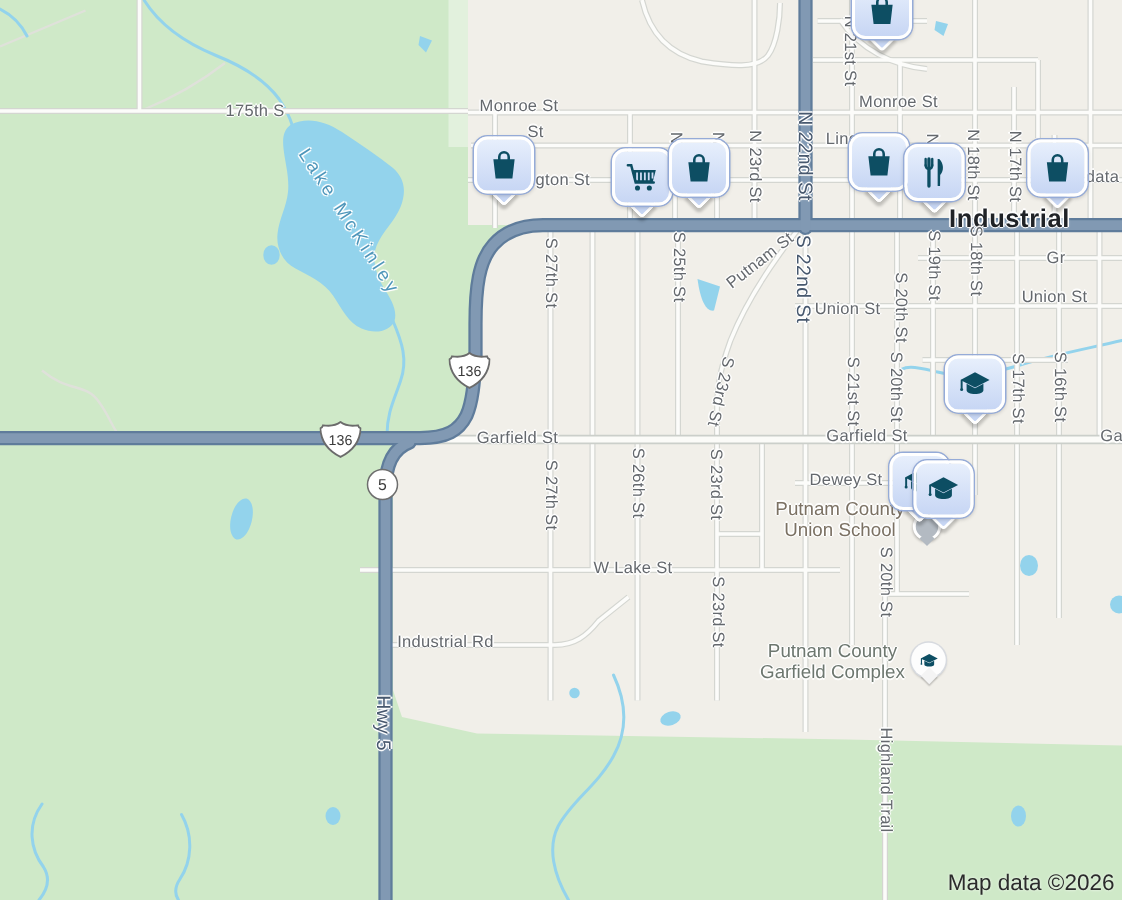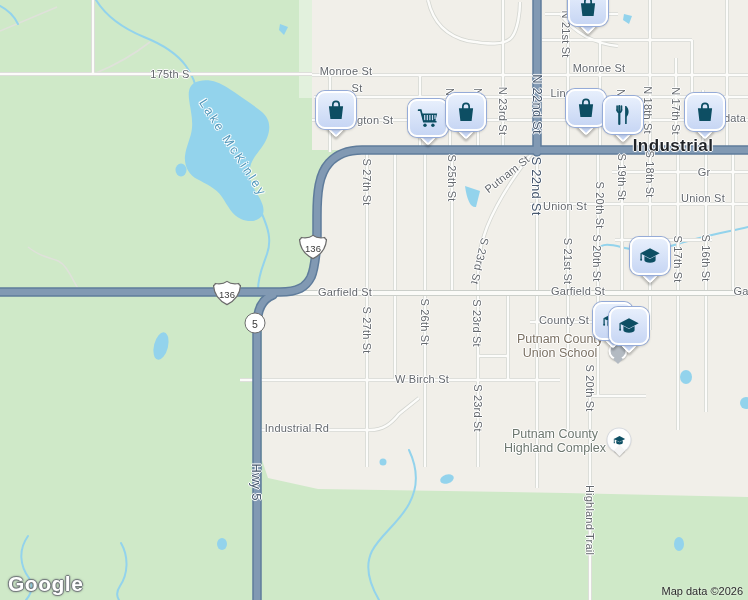--- a/index.html
+++ b/index.html
@@ -45,21 +45,21 @@
       transform:translateX(-50%) rotate(45deg);box-shadow:1px 1px 1px rgba(0,0,0,.2);}
   .poipin svg{position:absolute;left:50%;top:50%;width:14px;height:14px;transform:translate(-50%,-50%);z-index:1;}
   .graypin{position:absolute;z-index:3;width:19px;height:19px;transform:translate(-50%,-50%);
       background:#b3bac2;border:2px solid #fff;border-radius:50%;box-sizing:border-box;
       box-shadow:0 1px 2px rgba(0,0,0,.3);cursor:pointer;}
   .graypin::after{content:"";position:absolute;left:4px;top:12px;width:7px;height:7px;background:#b3bac2;
       transform:rotate(45deg);}
   
   .glogo{position:absolute;z-index:5;left:8px;bottom:4px;font-size:21px;font-weight:700;color:#fff;letter-spacing:.5px;
       text-shadow:0 1px 1px #70757a,1px 0 1px #70757a,-1px 0 1px #70757a,0 -1px 1px #70757a,0 0 3px rgba(80,85,90,.8);}
-  .mapdata{position:absolute;z-index:5;right:5px;bottom:3px;font-size:11px;color:#2b2b2b;
+  .mapdata{position:absolute;z-index:5;right:5px;bottom:3px;font-size:15px;color:#2b2b2b;
       text-shadow:0 0 2px rgba(255,255,255,.85);}
 </style>
 </head>
 <body>
 
 <svg width="0" height="0" style="position:absolute">
   <symbol id="i-bag" viewBox="0 0 24 24">
     <path fill="#0d4e63" fill-rule="evenodd" d="M8 8.2V6.6a4 4 0 0 1 8 0v1.6h3.1L17.6 21H6.4L4.9 8.2H8zm1.7 0h4.6V6.6a2.3 2.3 0 0 0-4.6 0v1.6z"></path>
   </symbol>
   <symbol id="i-cart" viewBox="0 0 24 24">
@@ -215,40 +215,40 @@
   <span class="lbl" style="left:704px;top:172px">Gr</span>
   <span class="lbl v" style="left:600px;top:205px">S 20th St</span>
   <span class="lbl v" style="left:568px;top:261px">S 21st St</span>
   <span class="lbl v" style="left:597px;top:258px">S 20th St</span>
   <span class="lbl v" style="left:678px;top:259px">S 17th St</span>
   <span class="lbl v" style="left:706px;top:258px">S 16th St</span>
   <span class="lbl v diag2" style="left:480px;top:261px">S 23rd St</span>
   <span class="lbl" style="left:345px;top:292px">Garfield St</span>
   <span class="lbl" style="left:578px;top:291px">Garfield St</span>
   <span class="lbl" style="left:743px;top:291px">Gar</span>
-  <span class="lbl" style="left:564px;top:320px">County St</span>
+  <span class="lbl" style="left:564px;top:320px">Dewey St</span>
   <span class="lbl v" style="left:367px;top:330px">S 27th St</span>
   <span class="lbl v" style="left:425px;top:322px">S 26th St</span>
   <span class="lbl v" style="left:477px;top:323px">S 23rd St</span>
-  <span class="lbl" style="left:422px;top:379px">W Birch St</span>
+  <span class="lbl" style="left:422px;top:379px">W Lake St</span>
   <span class="lbl v" style="left:537px;top:372px"></span>
   <span class="lbl v" style="left:590px;top:388px">S 20th St</span>
   <span class="lbl" style="left:297px;top:428px">Industrial Rd</span>
   <span class="lbl v" style="left:478px;top:408px">S 23rd St</span>
   <span class="lbl v route" style="left:256px;top:482px">Hwy 5</span>
   <span class="lbl v" style="left:590px;top:520px">Highland Trail</span>
   <span class="lbl waterlbl" style="left:233px;top:148px">Lake McKinley</span>
 
   <div class="poi" style="left:560px;top:346px">
     <span>Putnam County</span>
     <span>Union School</span>
   </div>
   <div class="poi complex" style="left:555px;top:441px">
     <span>Putnam County</span>
-    <span>Highland Complex</span>
+    <span>Garfield Complex</span>
   </div>
 
   <div class="shield" style="left:313px;top:247px">
     <svg viewBox="0 0 30 28">
       <path d="M15 1.5 C18 3.8 22.5 4.6 27.5 3.8 C27.8 4.9 28.6 5.7 29.5 6 C29 15 24.5 21.8 15 26.5 C5.5 21.8 1 15 .5 6 C1.4 5.7 2.2 4.9 2.5 3.8 C7.5 4.6 12 3.8 15 1.5 Z" fill="#fff" stroke="#6b6b6b" stroke-width="1.3"></path>
     </svg>
     <b>136</b>
   </div>
   <div class="shield" style="left:227px;top:293px">
     <svg viewBox="0 0 30 28">
@@ -331,15 +331,14 @@
     <svg>
         <use href="#i-cap"></use>
       </svg>
   </div>
   <div class="poipin" style="left:619px;top:440px">
     <svg>
         <use href="#i-cap"></use>
       </svg>
   </div>
 
-  <div class="glogo">Google</div>
   <div class="mapdata">Map data ©2026</div>
 </div>
 
 </body></html>

